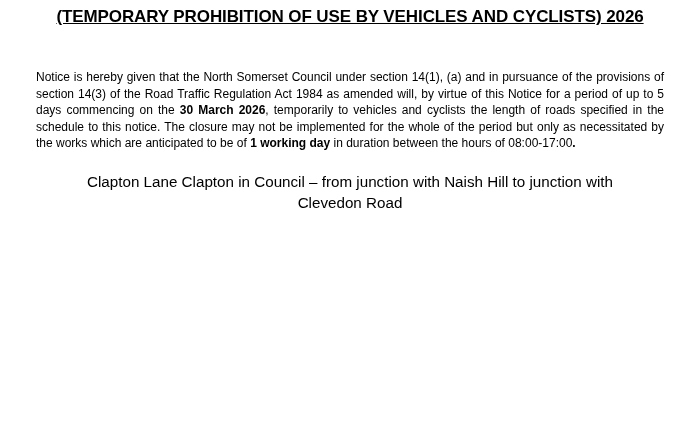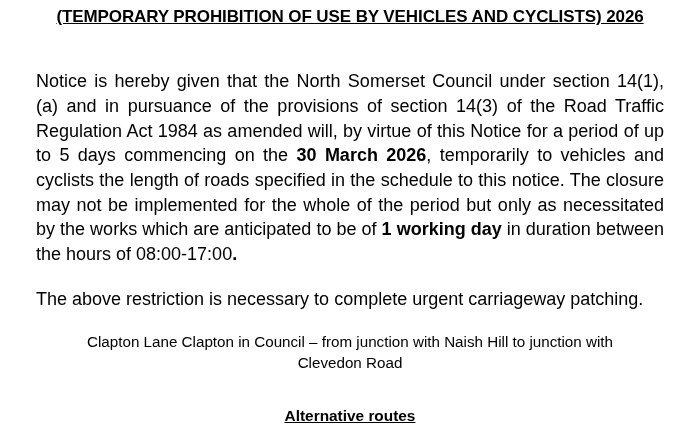--- a/index.html
+++ b/index.html
@@ -24,21 +24,21 @@
   .doc-title {
     text-align: center;
     font-size: 17px;
     font-weight: bold;
     text-decoration: underline;
     letter-spacing: -0.1px;
     margin: 6px 0 0 0;
     line-height: 1.25;
   }
   .body-para {
-    font-size: 18px;
+    font-size: 12px;
     line-height: 1.37;
     text-align: justify;
     margin: 0;
     color: #000000;
   }
   .para-1 {
     margin-top: 42px;
   }
   .para-2 {
     margin-top: 20px;
@@ -73,20 +73,18 @@
 </style>
 </head>
 <body>
 
 <div class="page">
 
   <h1 class="doc-title">(TEMPORARY PROHIBITION OF USE BY VEHICLES AND CYCLISTS) 2026</h1>
 
   <p class="body-para para-1"><span>Notice is hereby given that the North Somerset Council under section 14(1), (a) and in pursuance of the provisions of section 14(3) of the Road Traffic Regulation Act 1984 as amended will, by virtue of this Notice for a period of up to 5 days commencing on the </span><span class="bold">30 March 2026</span><span>, temporarily to vehicles and cyclists the length of roads specified in the schedule to this notice. The closure may not be implemented for the whole of the period but only as necessitated by the works which are anticipated to be of </span><span class="bold">1 working day</span><span> in duration between the hours of 08:00-17:00</span><span class="bold">.</span></p>
 
-  <p class="body-para para-2">The above restriction is necessary to complete urgent carriageway patching.</p>
 
 
   <p class="centered-text schedule-text">Clapton Lane Clapton in Council – from junction with Naish Hill to junction with Clevedon Road</p>
 
-  <h2 class="section-heading alt-heading">Alternative routes</h2>
 
 </div>
 
 </body></html>

